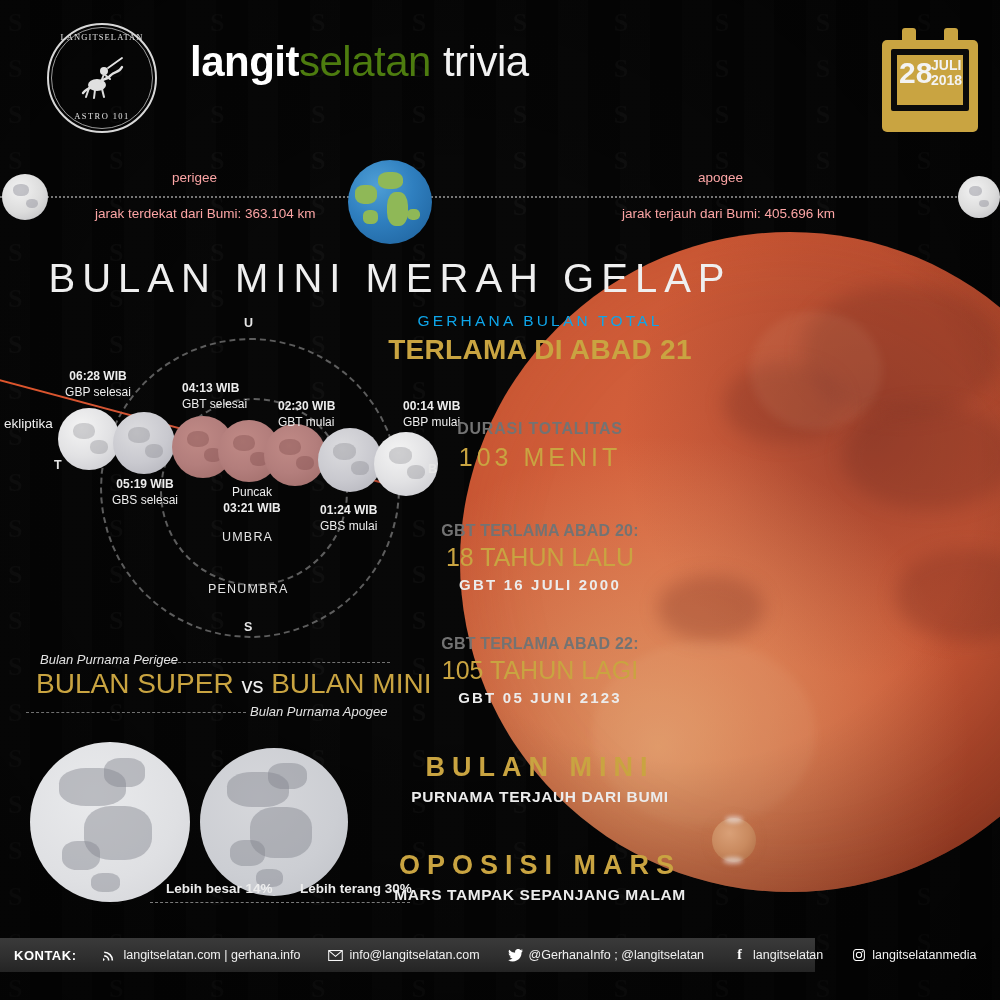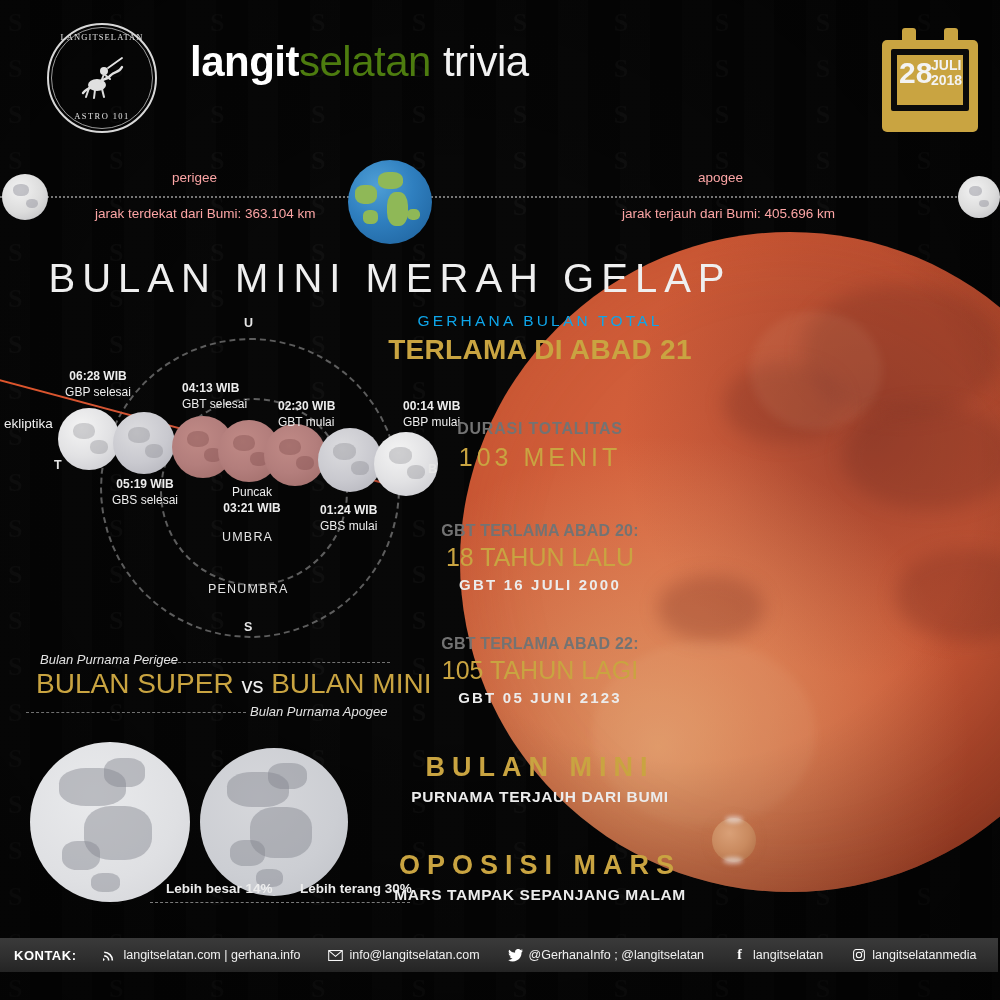--- a/index.html
+++ b/index.html
@@ -257,21 +257,21 @@
   
   #mars {
     left:712px; top:818px; width:44px; height:44px; border-radius:50%;
     background:radial-gradient(circle at 40% 34%, #d9a077 0%, #c98a5f 50%, #a9663f 100%);
     box-shadow:0 0 12px rgba(200,120,70,0.25);
   }
   #mars .cap { position:absolute; border-radius:50%; background:rgba(240,240,245,0.55); filter:blur(2px); }
 
   
   #footer {
-    left:0; bottom:28px; width:998px; height:34px;
+    left:0; bottom:28px; width:815px; height:34px;
     background:linear-gradient(180deg,#3a3a3a 0%,#2e2e2e 60%,#242424 100%);
     display:flex; align-items:center;
   }
   #footer .kontak {
     font-size:13px; font-weight:bold; letter-spacing:0.5px; color:#fff;
     padding:0 12px 0 14px;
   }
   #footer .fitem {
     display:flex; align-items:center; gap:6px;
     font-size:12.5px; color:#f0f0f0; white-space:nowrap;

